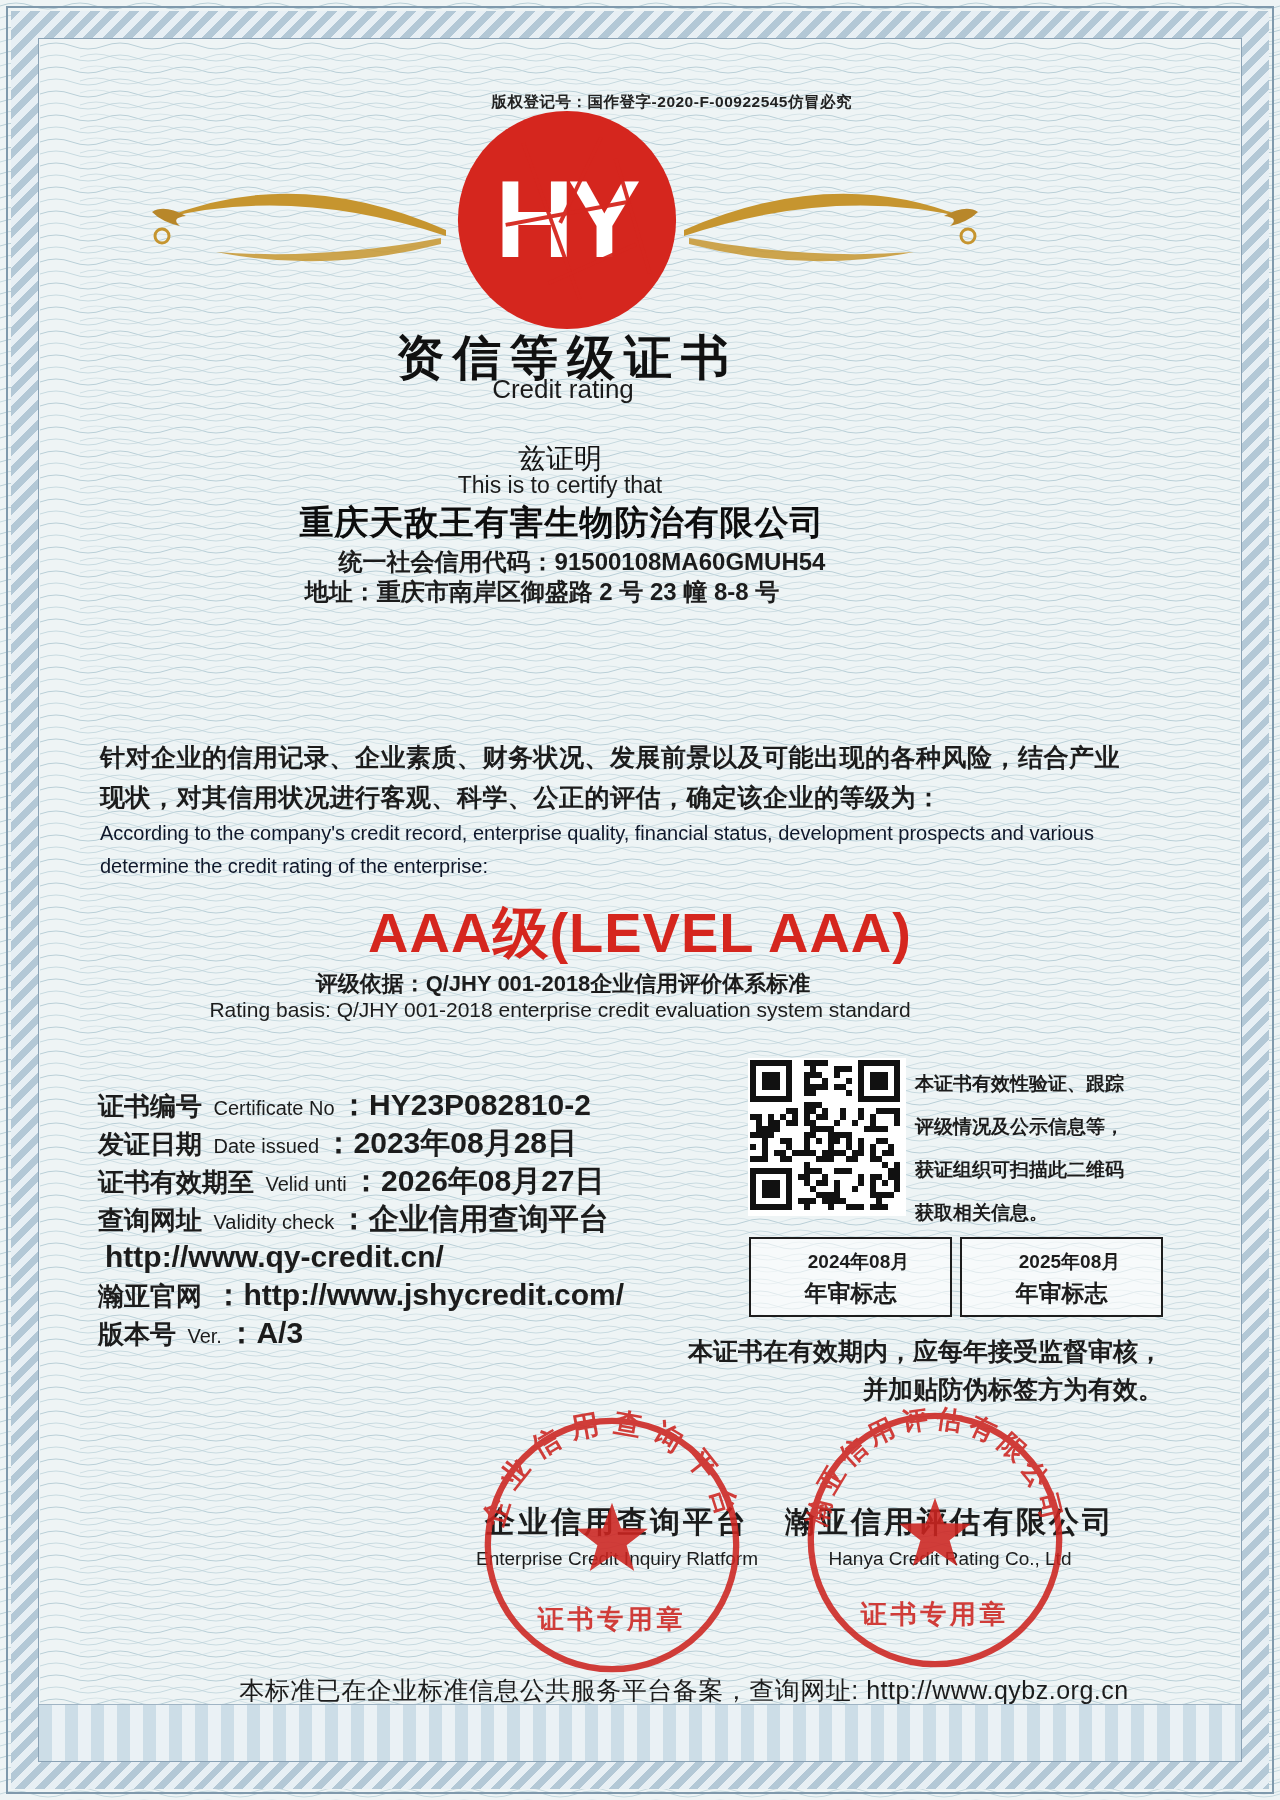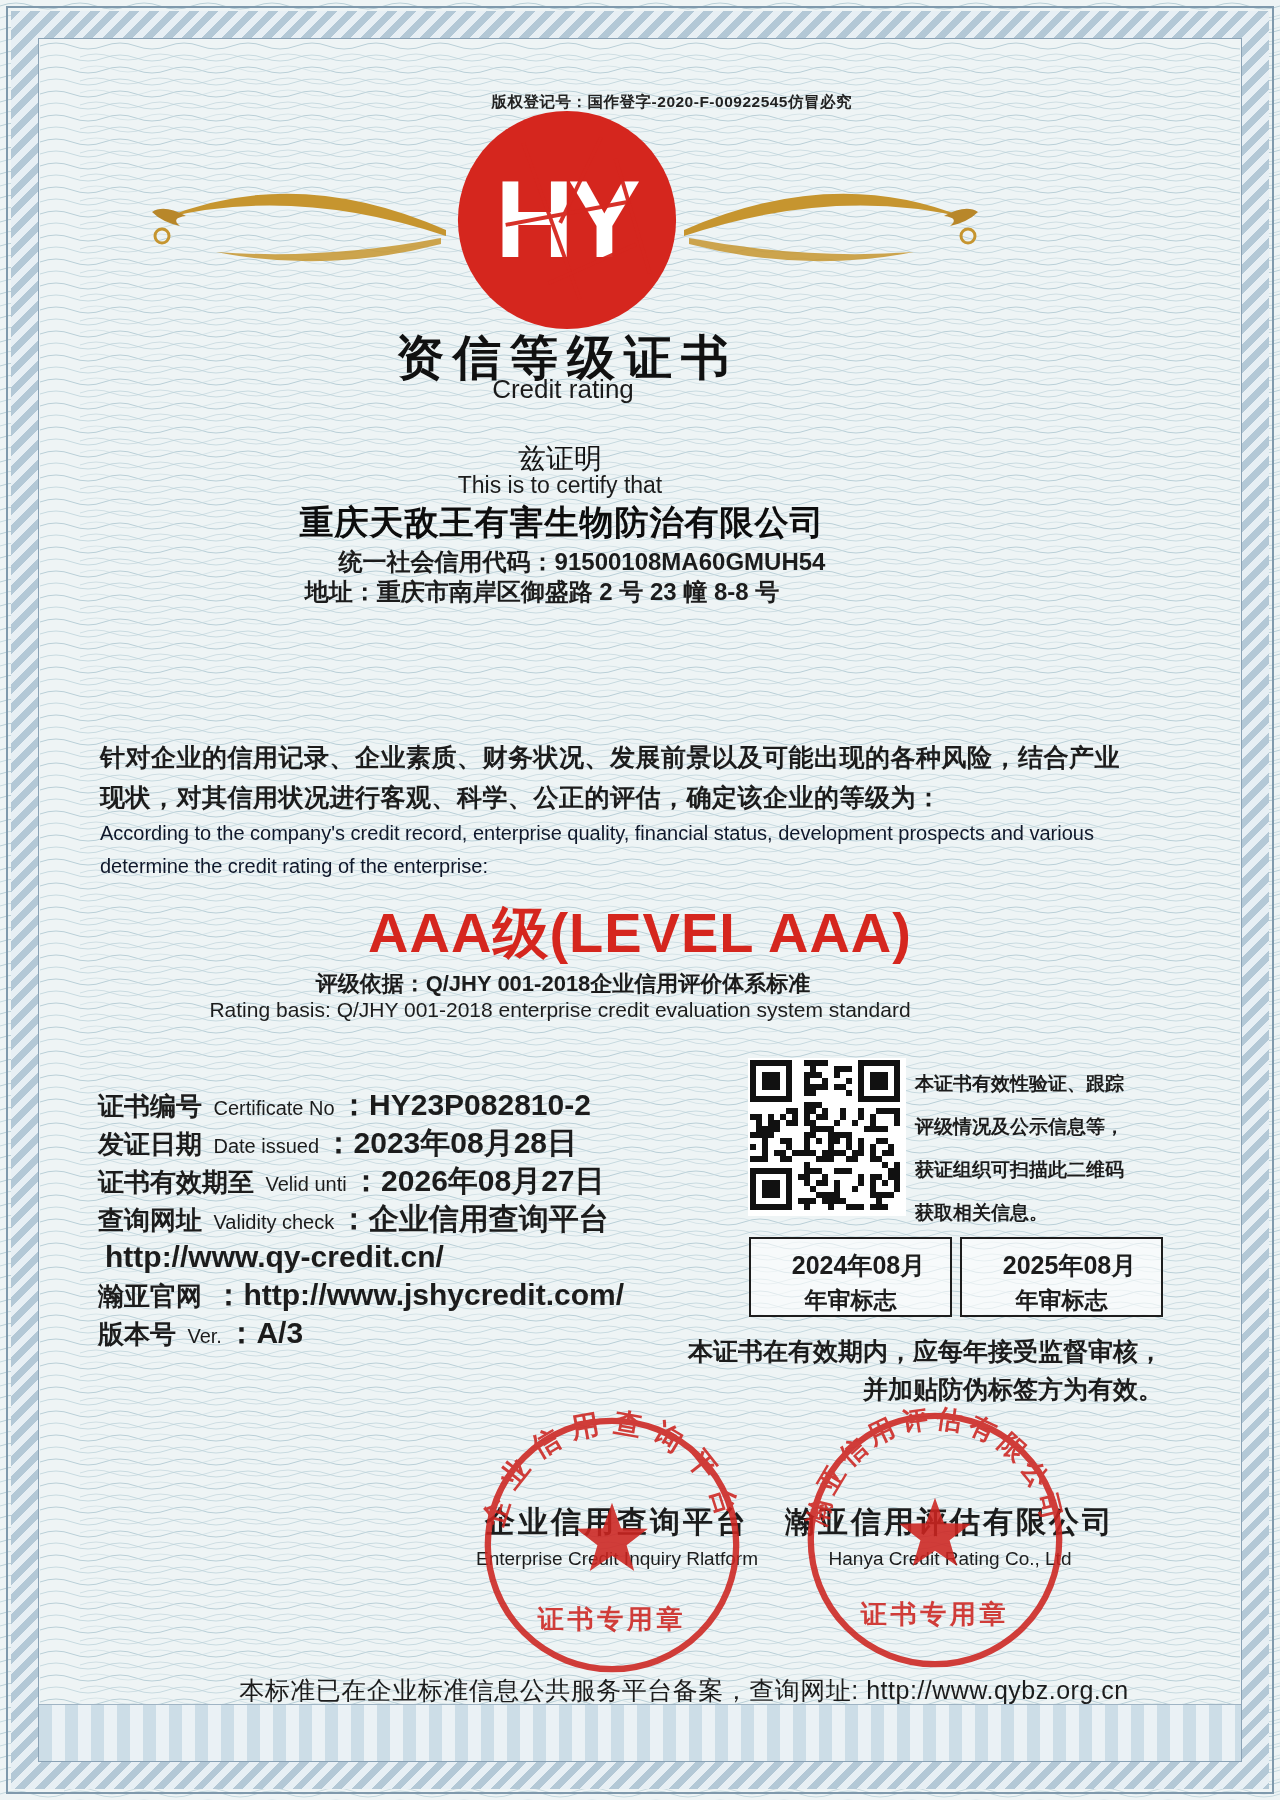--- a/index.html
+++ b/index.html
@@ -39,21 +39,21 @@
   .details{position:absolute;left:98px;top:1086px;}
   .detail-row{height:38px;line-height:38px;}
   .d-cn{font-size:26px;font-weight:600;}
   .d-en{font-size:20px;margin-left:7px;}
   .d-val{font-size:30px;font-weight:600;}
   
   .qr-wrap{position:absolute;left:748px;top:1058px;width:154px;height:154px;background:#fff;padding:2px;}
   .qr-note{position:absolute;left:915px;top:1062px;font-size:19px;font-weight:600;line-height:43px;}
   .year-box{position:absolute;top:1237px;width:199px;height:76px;border:2px solid #1d1d1d;
       background:rgba(255,255,255,.55);text-align:center;}
-  .year-box .p{font-size:25px;font-weight:600;margin-top:10px;margin-left:16px;}
+  .year-box .p{font-size:19px;font-weight:600;margin-top:10px;margin-left:16px;}
   .year-box .l{font-size:23px;font-weight:600;margin-top:3px;}
   .yb1{left:749px;} .yb2{left:960px;}
   .validity{position:absolute;right:117px;top:1332px;text-align:right;font-size:25px;
       font-weight:600;line-height:38px;}
   
   .org-cn{font-size:30px;font-weight:bold;letter-spacing:3px;top:1502px;}
   .org-en{font-size:19px;top:1548px;}
   .oL{left:617px;} .oR{left:950px;}
   .seal{position:absolute;width:270px;height:270px;opacity:.88;}
   .sealL{left:477px;top:1410px;}

